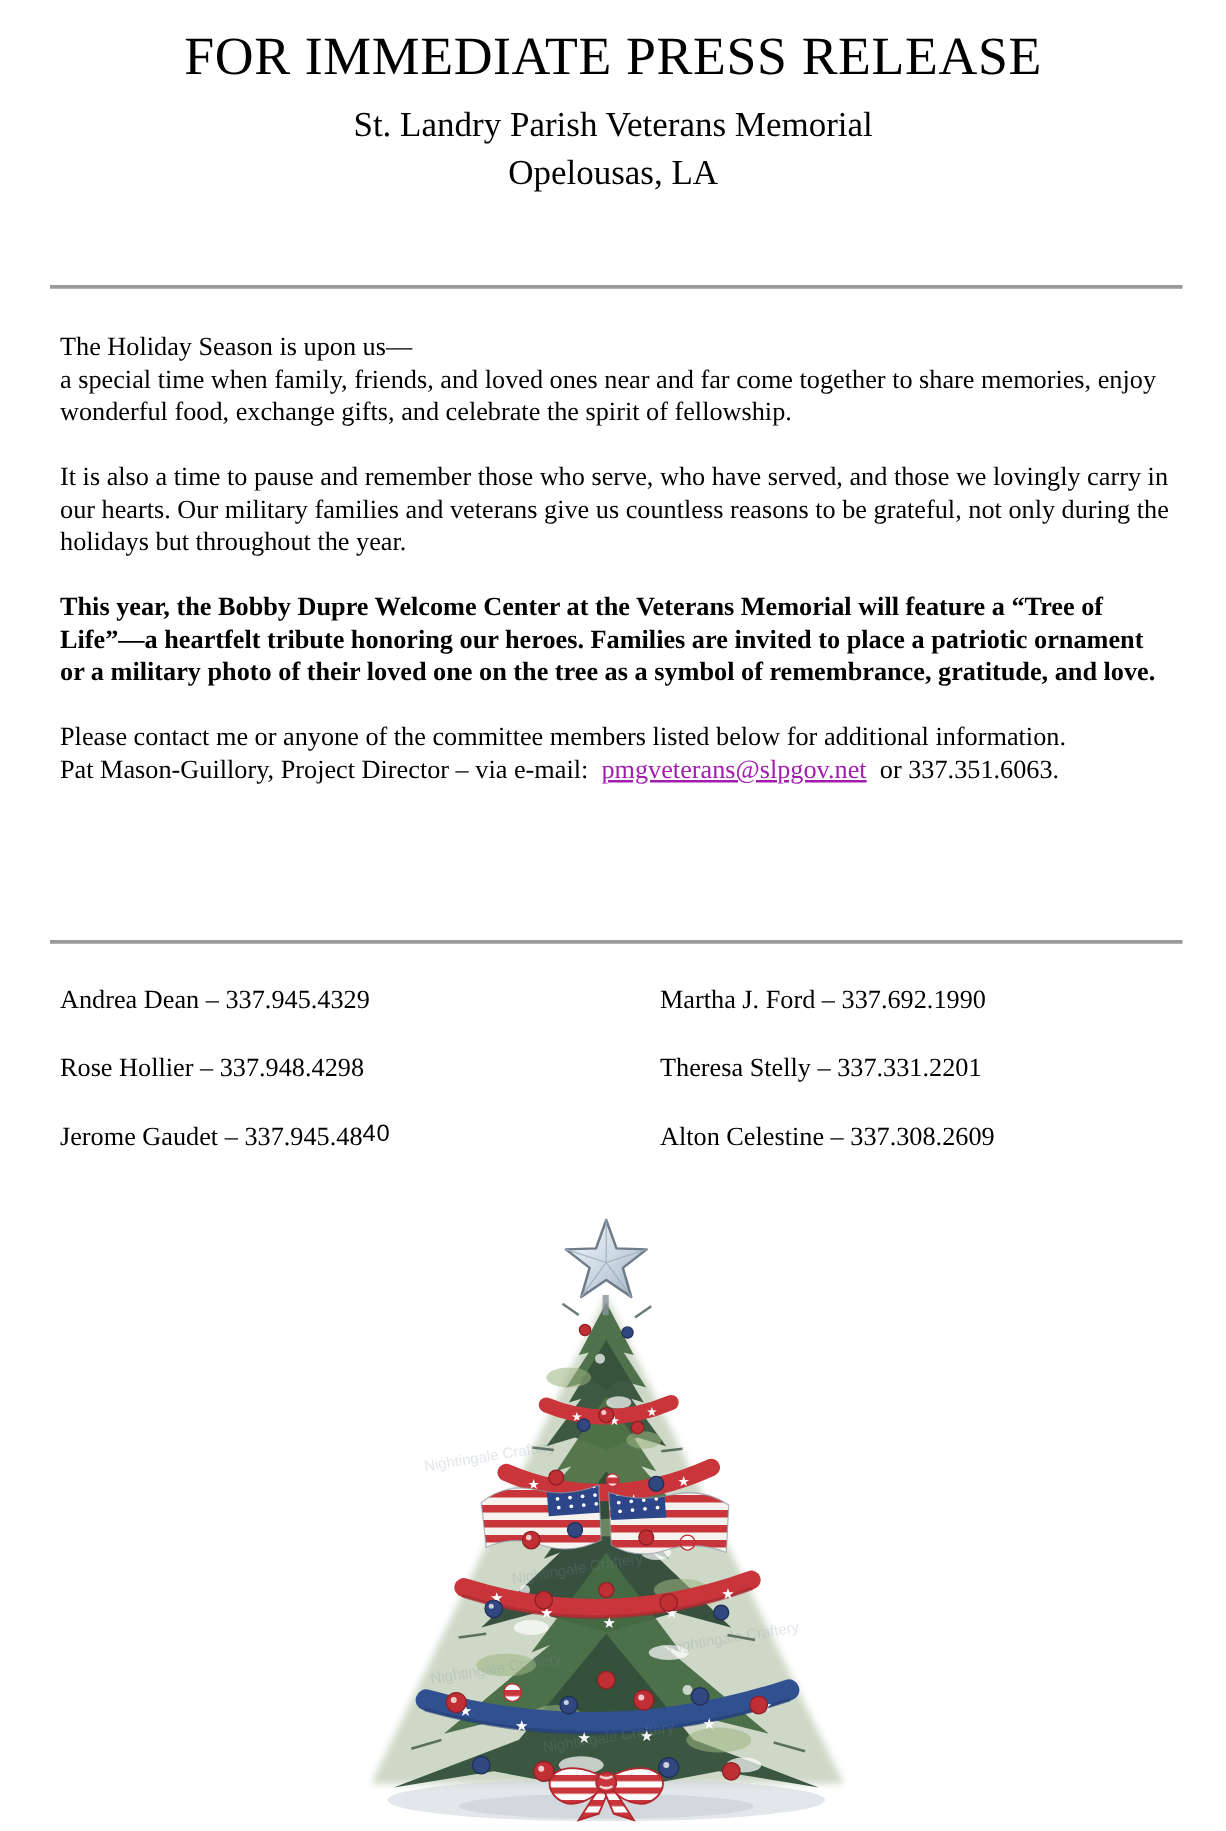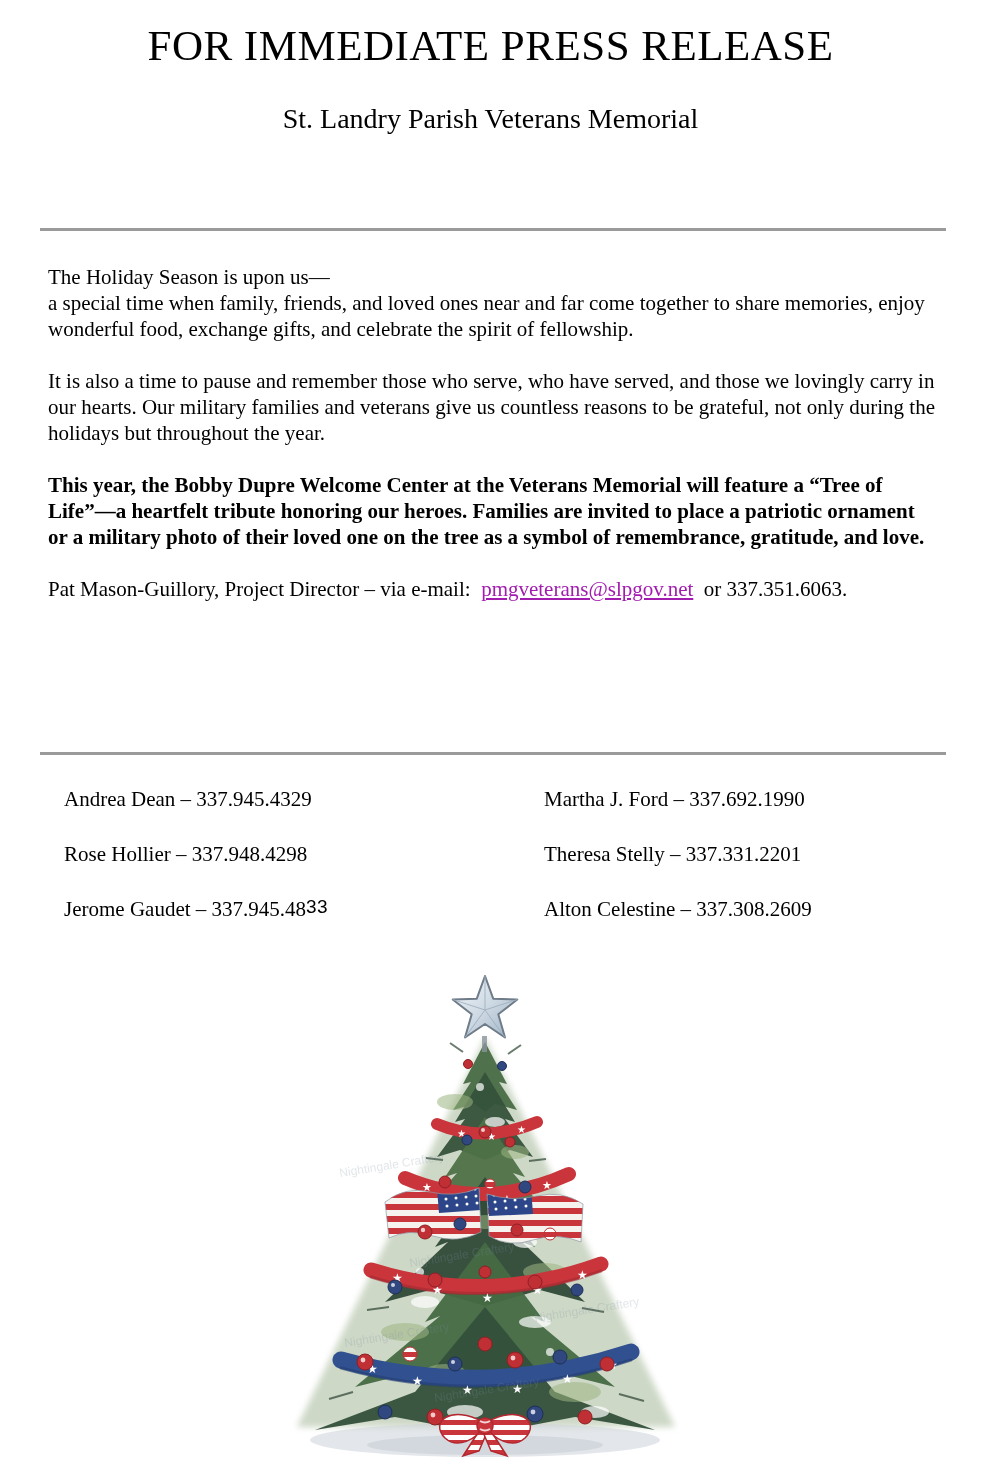--- a/index.html
+++ b/index.html
@@ -12,40 +12,40 @@
     color: #000000;
   }
 
   
   .header { position: absolute; top: 22px; left: 0; width: 981px; text-align: center; }
   .title {
     margin: 0; font-size: 43px; font-weight: 400; line-height: 48px;
     font-family: "Liberation Serif", serif; letter-spacing: 0.5px;
   }
   .sub { font-size: 28px; line-height: 38px; }
-  .sub-first { margin-top: 30px; }
+  .sub-first { margin-top: 12px; }
 
   
   .rule { position: absolute; left: 40px; width: 906px; height: 3px; background: #9a9a9a; }
   .rule-top { top: 228px; }
   .rule-bottom { top: 752px; }
 
   
   .content { position: absolute; top: 264px; left: 48px; width: 900px; font-size: 21px; line-height: 26px; }
   .content p { margin: 0 0 26px 0; }
   .p-preline { white-space: pre-line; }
   .p-bold { font-weight: bold; max-width: 880px; }
   .contact-line { white-space: pre-wrap; }
   a.email-link, .email-link {
     color: #a21caf; text-decoration: underline; cursor: pointer;
   }
 
   
   .committee {
-    position: absolute; top: 786px; left: 64px; width: 900px;
+    position: absolute; top: 786px; left: 48px; width: 900px;
     display: grid; grid-template-columns: 480px 1fr; row-gap: 29px;
     font-size: 21px; line-height: 26px;
   }
   .member { white-space: nowrap; }
   .phone-suffix {
     font-family: "Liberation Sans", sans-serif;
     font-size: 19px; position: relative; top: -3px; letter-spacing: 0.5px;
   }
 
   
@@ -53,42 +53,44 @@
   .tree-wrap svg { display: block; width: 410px; height: 493px; }
   .wm { font-family: "Liberation Sans", sans-serif; font-size: 12px; fill: #7d8fa3; opacity: 0.22; }
   .gstar { font-family: "DejaVu Sans", sans-serif; fill: #ffffff; }
 </style>
 </head>
 <body>
 
 <div class="header">
   <h1 class="title">FOR IMMEDIATE PRESS RELEASE</h1>
   <div class="sub sub-first">St. Landry Parish Veterans Memorial</div>
+  <div class="sub">Opelousas, LA</div>
 </div>
 
 <div class="rule rule-top"></div>
 
 <div class="content">
   <p class="p-preline">The Holiday Season is upon us—
 a special time when family, friends, and loved ones near and far come together to share memories, enjoy wonderful food, exchange gifts, and celebrate the spirit of fellowship.</p>
   <p>It is also a time to pause and remember those who serve, who have served, and those we lovingly carry in our hearts. Our military families and veterans give us countless reasons to be grateful, not only during the holidays but throughout the year.</p>
   <p class="p-bold">This year, the Bobby Dupre Welcome Center at the Veterans Memorial will feature a “Tree of Life”—a heartfelt tribute honoring our heroes. Families are invited to place a patriotic ornament or a military photo of their loved one on the tree as a symbol of remembrance, gratitude, and love.</p>
   <p>
+    <span class="contact-line" style="display:block">Please contact me or anyone of the committee members listed below for additional information.</span>
     <span class="contact-line" style="display:block"><span>Pat Mason-Guillory, Project Director – via e-mail:  </span><a href="#" class="email-link">pmgveterans@slpgov.net</a><span>  or 337.351.6063.</span></span>
   </p>
 </div>
 
 <div class="rule rule-bottom"></div>
 
 <div class="committee">
   <div class="member"><span>Andrea Dean – 337.945.4329</span></div>
   <div class="member"><span>Martha J. Ford – 337.692.1990</span></div>
   <div class="member"><span>Rose Hollier – 337.948.4298</span></div>
   <div class="member"><span>Theresa Stelly – 337.331.2201</span></div>
-  <div class="member"><span>Jerome Gaudet – 337.945.48</span><span class="phone-suffix">33</span></div>
+  <div class="member"><span>Jerome Gaudet – 337.945.48</span><span class="phone-suffix">40</span></div>
   <div class="member"><span>Alton Celestine – 337.308.2609</span></div>
 </div>
 
 <div class="tree-wrap">
 <svg viewBox="0 0 410 493" xmlns="http://www.w3.org/2000/svg">
   <defs>
     <linearGradient id="starGrad" x1="0" y1="0" x2="1" y2="1">
       <stop offset="0" stop-color="#f4f7fa"></stop>
       <stop offset="0.5" stop-color="#cfdae4"></stop>
       <stop offset="1" stop-color="#9fb2c4"></stop>

